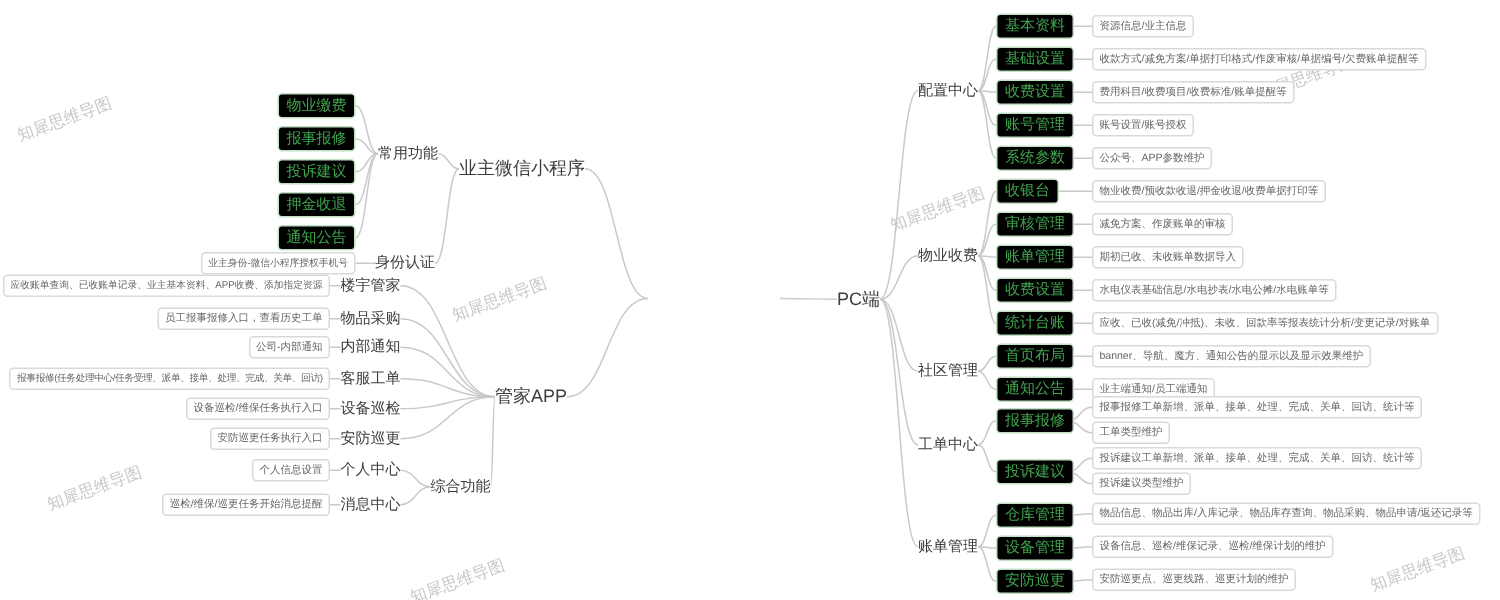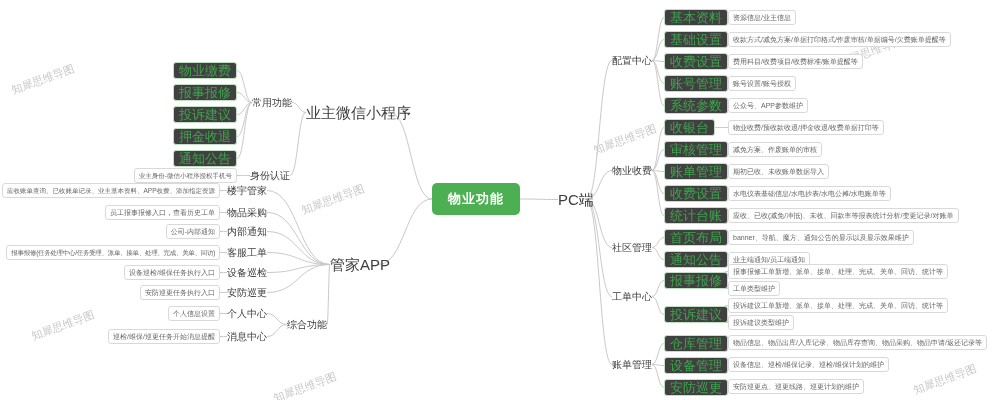--- a/index.html
+++ b/index.html
@@ -3,23 +3,23 @@
 <meta charset="utf-8">
 <style>
   * { margin:0; padding:0; box-sizing:border-box; }
   html,body { background:#fff; }
   body { font-family:"Liberation Sans","DejaVu Sans",sans-serif; }
   #canvas { position:relative; width:1000px; height:400px; background:#ffffff; overflow:hidden; }
   #connectors { position:absolute; left:0; top:0; width:1000px; height:400px; z-index:0; }
   #connectors path { fill:none; stroke:var(--line,#c9c9c9); stroke-width:1; }
   .title { position:absolute; left:8px; top:10px; font-size:15px; font-weight:bold; color:#111; z-index:3; white-space:nowrap; }
   .node { position:absolute; z-index:2; white-space:nowrap; }
-  .n1 { font-size:15px; color:var(--label-text,#3d3d3d); line-height:15px; }
+  .n1 { font-size:12px; color:var(--label-text,#3d3d3d); line-height:15px; }
   .n2 { font-size:10px; color:var(--label-text,#3d3d3d); line-height:13px; }
-  .n3 { font-size:13px; line-height:11px; color:var(--green-text,#3fa34d); background:#404040;
+  .n3 { font-size:10px; line-height:11px; color:var(--green-text,#3fa34d); background:#000000;
         border:1px solid var(--green-border,#c2e0c4); border-radius:3px; padding:2px 5px; }
   .n4 { font-size:7px; line-height:9px; color:var(--desc-text,#666); background:#fff;
         border:1px solid var(--desc-border,#d9d9d9); border-radius:3px; padding:2px 4px; }
   .root-node { font-size:13px; font-weight:bold; color:var(--accent-text,#fff);
         background:var(--accent,#4cb052); border-radius:5px; padding:7px 16px; letter-spacing:1px; }
   .wm { position:absolute; z-index:1; font-size:11px; color:var(--wm-color,#c8c8c8);
         transform:rotate(-20deg); white-space:nowrap; }
 </style>
 </head>
 <body>
@@ -99,21 +99,20 @@
 
 
   <div class="wm" style="left:10px;top:72px">知犀思维导图</div>
   <div class="wm" style="left:30px;top:318px">知犀思维导图</div>
   <div class="wm" style="left:300px;top:192px">知犀思维导图</div>
   <div class="wm" style="left:272px;top:380px">知犀思维导图</div>
   <div class="wm" style="left:592px;top:132px">知犀思维导图</div>
   <div class="wm" style="left:838px;top:44px">知犀思维导图</div>
   <div class="wm" style="left:912px;top:372px">知犀思维导图</div>
 
-  <div id="root" class="node root-node" style="left:432px;top:183px">物业功能</div>
 
   <div id="mp" class="node n1" style="left:306px;top:105px">业主微信小程序</div>
   <div id="mpc" class="node n2" style="left:252px;top:96px">常用功能</div>
   <div id="mpc0" class="node n3" style="right:763px;top:62px">物业缴费</div>
   <div id="mpc1" class="node n3" style="right:763px;top:84px">报事报修</div>
   <div id="mpc2" class="node n3" style="right:763px;top:106px">投诉建议</div>
   <div id="mpc3" class="node n3" style="right:763px;top:128px">押金收退</div>
   <div id="mpc4" class="node n3" style="right:763px;top:150px">通知公告</div>
   <div id="mpa" class="node n2" style="left:250px;top:169px">身份认证</div>
   <div id="mpa0" class="node n4" style="right:763px;top:168px;font-size:6.5px">业主身份-微信小程序授权手机号</div>

